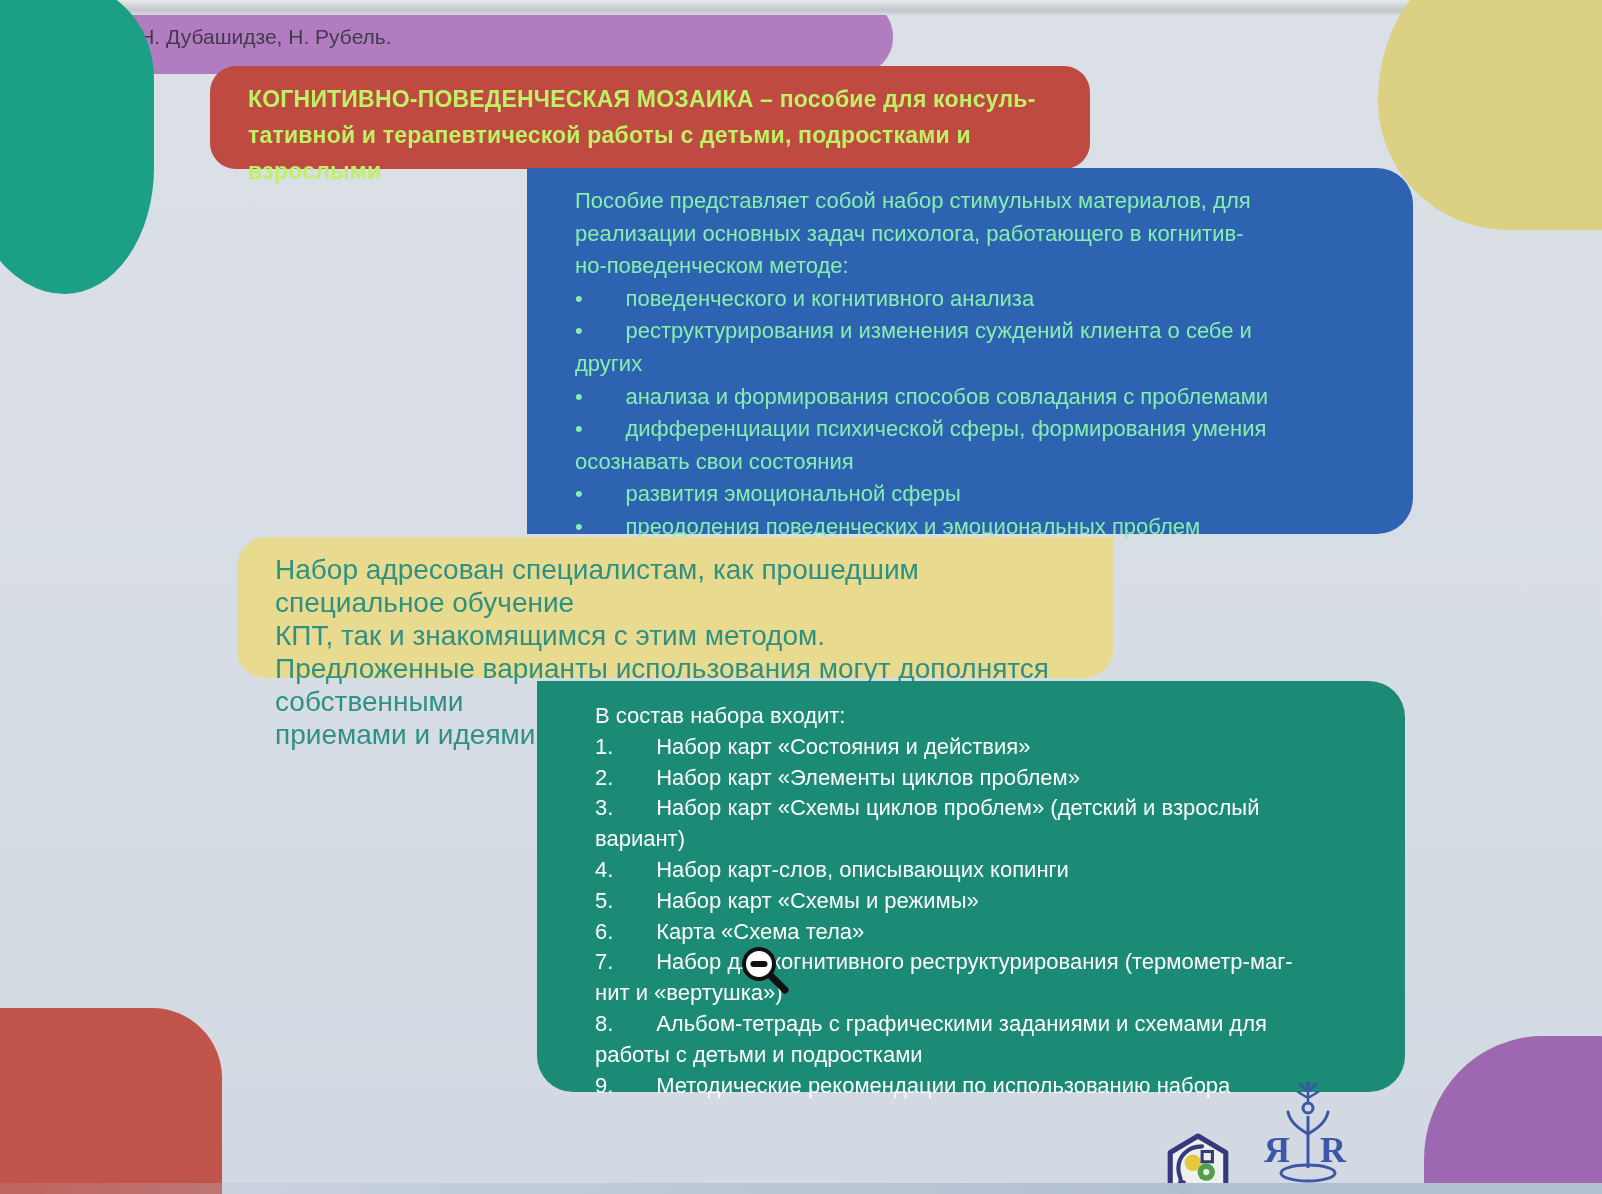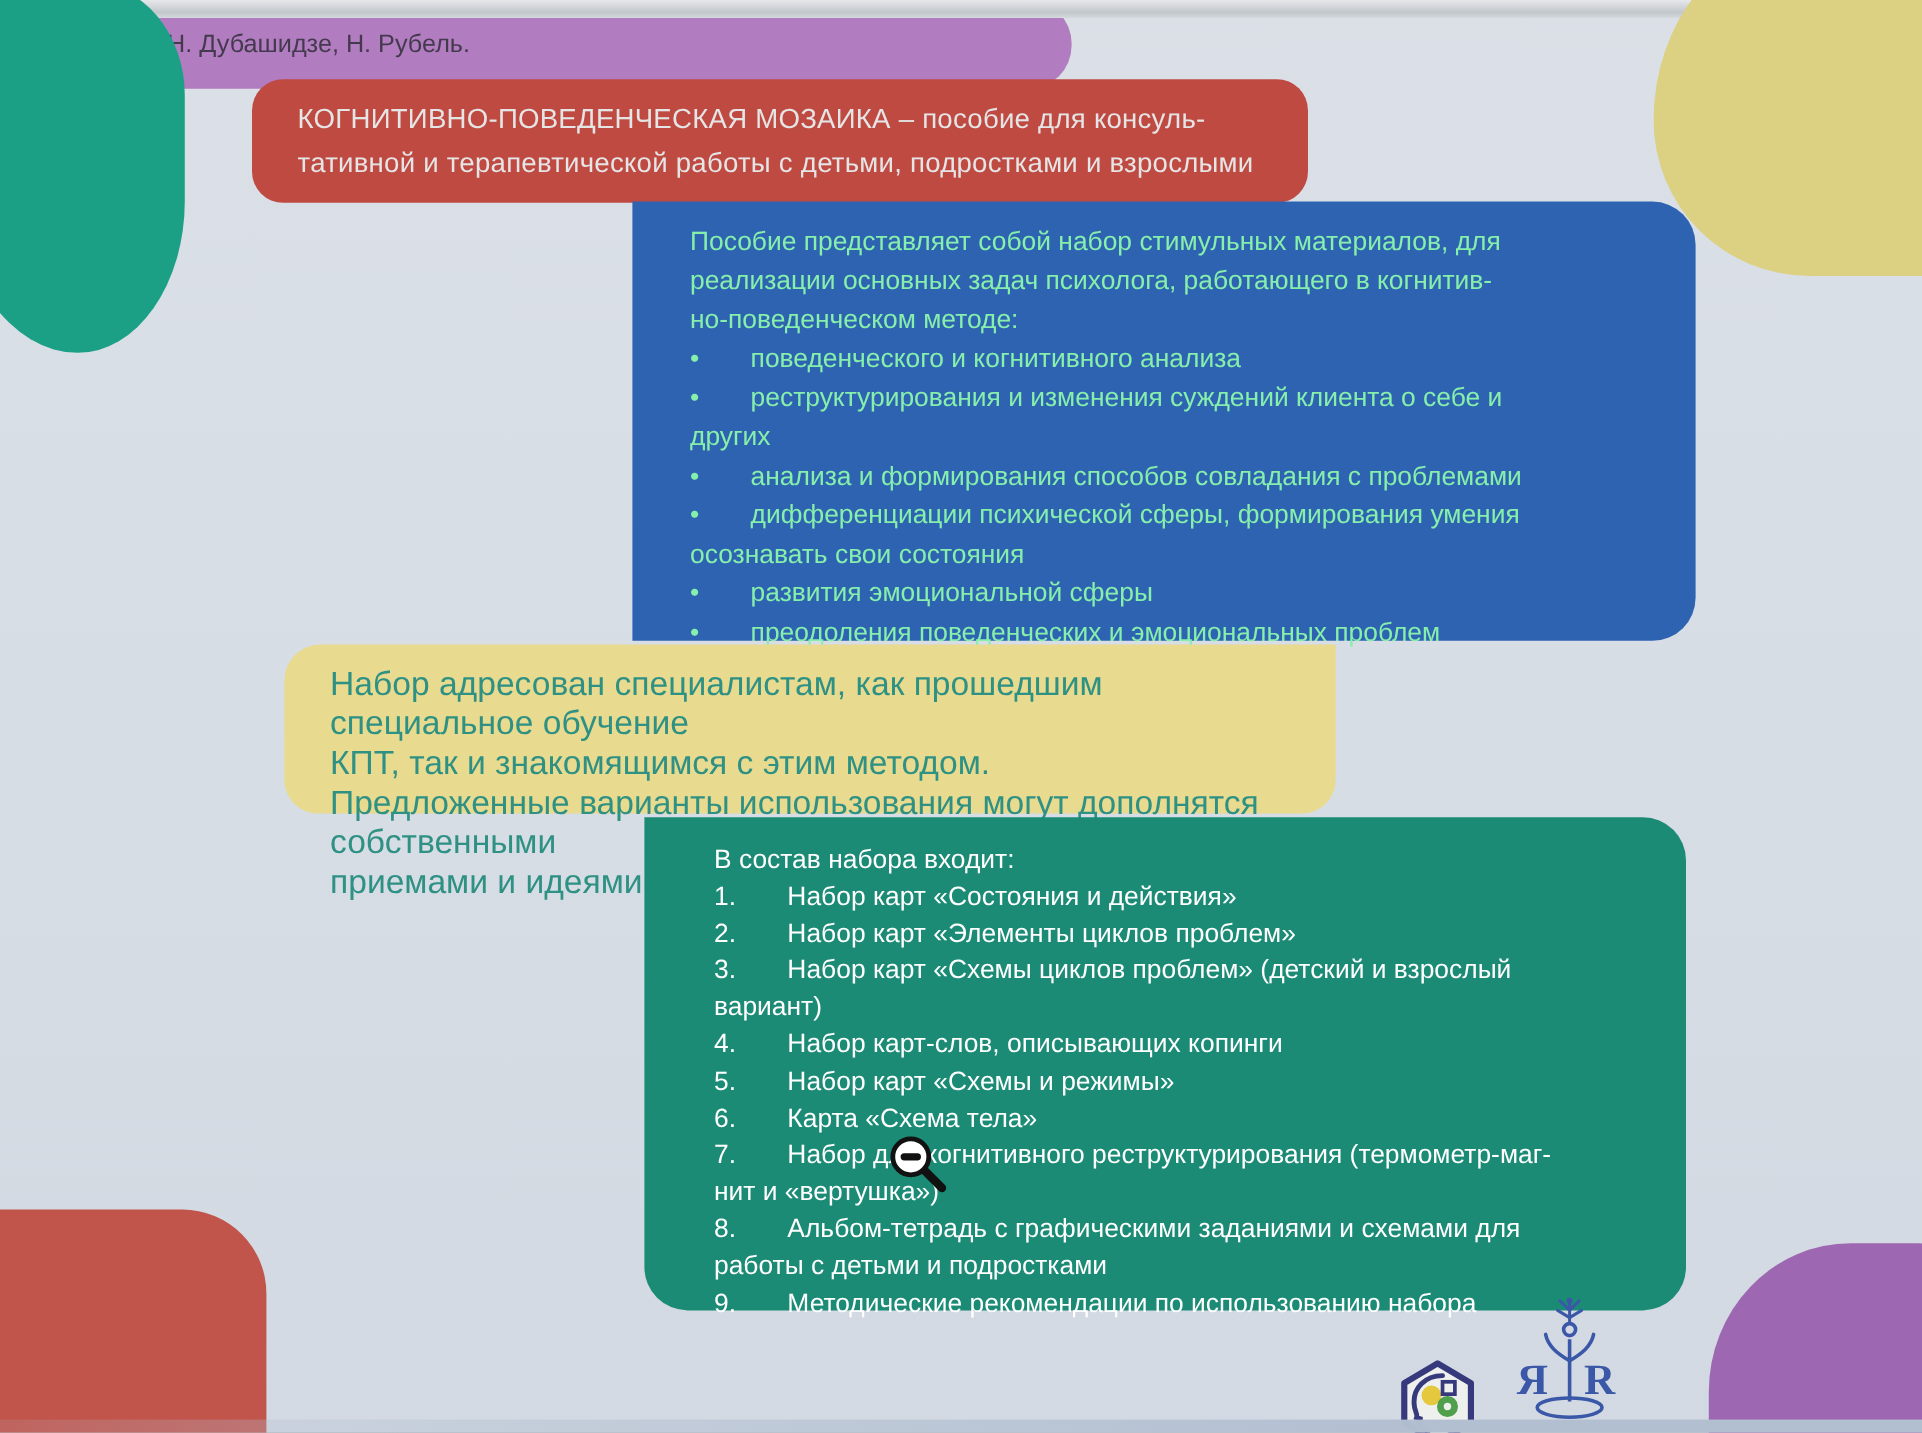--- a/index.html
+++ b/index.html
@@ -23,21 +23,21 @@
     border-radius:48% 0 0 52% / 55% 0 0 48%;}
   .blob-bl{left:-26px;top:1008px;width:248px;height:220px;background:#c1544b;
     border-radius:26px 70px 0 0;}
   .blob-br{right:-26px;bottom:-24px;width:204px;height:182px;background:#9d68b1;
     border-radius:58% 14% 0 0 / 68% 22% 0 0;}
   
   .block{position:absolute;box-sizing:border-box;white-space:pre-wrap;}
   .block-title{
     left:210px;top:66px;width:880px;height:103px;
     background:#bf4a42;border-radius:26px;
-    color:#e5e5e5;font-size:23px;line-height:36px;font-weight:normal;
+    color:#bef264;font-size:23px;line-height:36px;font-weight:bold;
     padding:15px 30px 0 38px;letter-spacing:0.2px;
   }
   .block-description{
     left:527px;top:168px;width:886px;height:366px;
     background:#2e63b2;border-radius:0 36px 36px 0;
     color:#86efac;font-size:22px;line-height:32.6px;
     padding:17px 26px 0 48px;
   }
   .block-audience{
     left:237px;top:537px;width:876px;height:141px;

